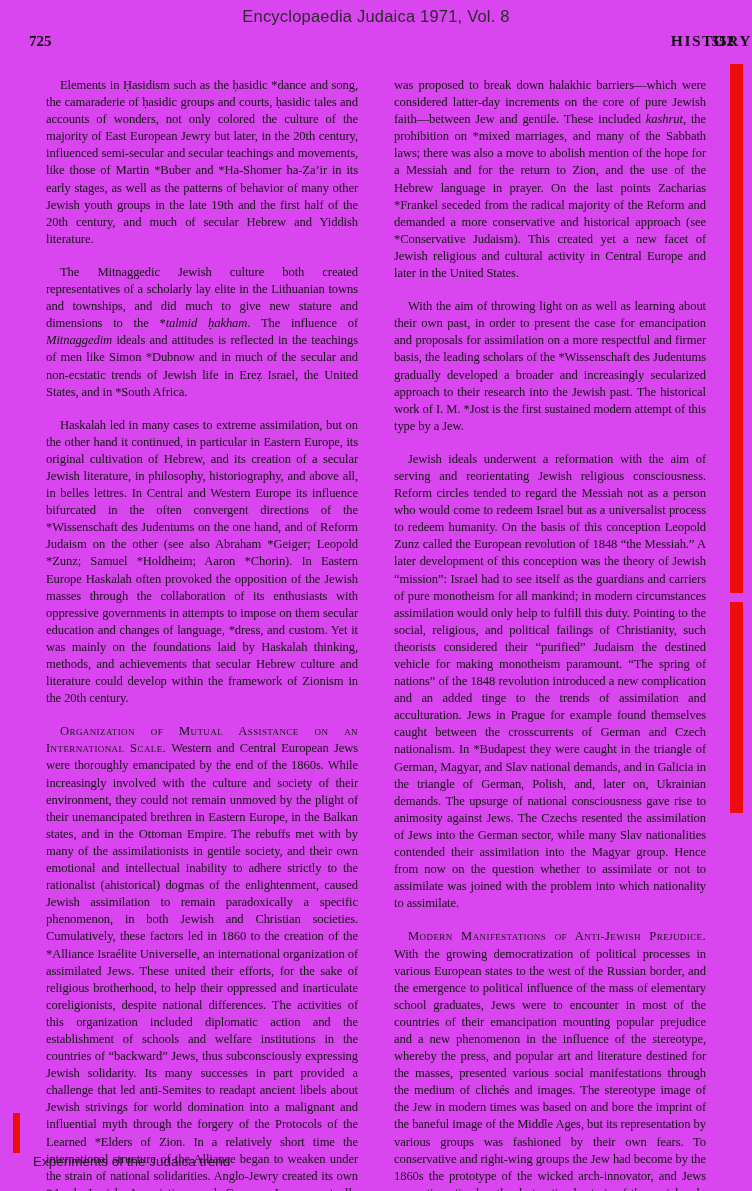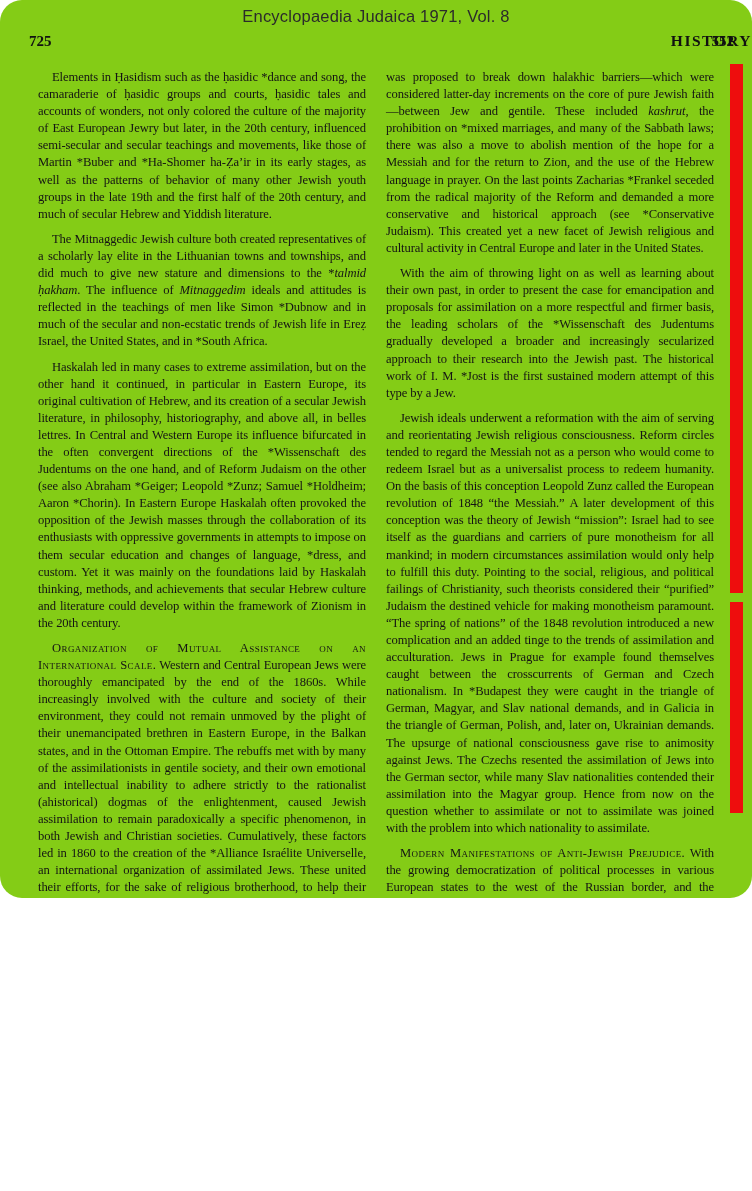--- a/index.html
+++ b/index.html
@@ -1,18 +1,18 @@
 <!DOCTYPE html>
 <html><head>
 <meta charset="utf-8">
 <style>
   html,body{margin:0;padding:0;background:#ffffff;}
   #page{
-    position:relative;width:752px;height:898px;background:#84cc16;
-    overflow:hidden;font-family:"Liberation Serif",serif;color:#111;border-radius:22px;
+    position:relative;width:752px;height:1191px;background:#d946ef;
+    overflow:hidden;font-family:"Liberation Serif",serif;color:#111;
   }
   
   #scan-title{
     position:absolute;top:7px;left:0;width:752px;text-align:center;
     font-family:"Liberation Sans",sans-serif;font-size:16.5px;color:#2b2b2b;
     letter-spacing:.2px;
   }
   #pageno-left{position:absolute;top:33px;left:29px;font-size:15px;font-weight:bold;text-align:right;}
   #pageno-right{position:absolute;top:33px;right:18px;font-size:15px;font-weight:bold;}
   #running-head{
@@ -20,21 +20,21 @@
     font-size:15.5px;font-weight:bold;letter-spacing:1.5px;
   }
   
   .col{
     position:absolute;top:61px;width:344px;
     font-size:12.6px;line-height:17.1px;letter-spacing:-0.1px;
     text-align:justify;color:#141414;
   }
   #col-left{left:30px;}
   #col-right{left:378px;}
-  .para{margin:8px;}
+  .para{margin:16px;}
   .para.indent{text-indent:14px;}
   .italic{font-style:italic;}
   .smallcaps{font-variant:small-caps;letter-spacing:.4px;}
   .faded{opacity:.45;filter:blur(.6px);}
   
   .hbar{position:absolute;}
   #bar-right-top{left:730px;top:64px;width:13px;height:529px;}
   #bar-right-mid{left:730px;top:602px;width:13px;height:211px;}
   #bar-left-bottom{left:13px;top:1113px;width:7px;height:40px;}
   

